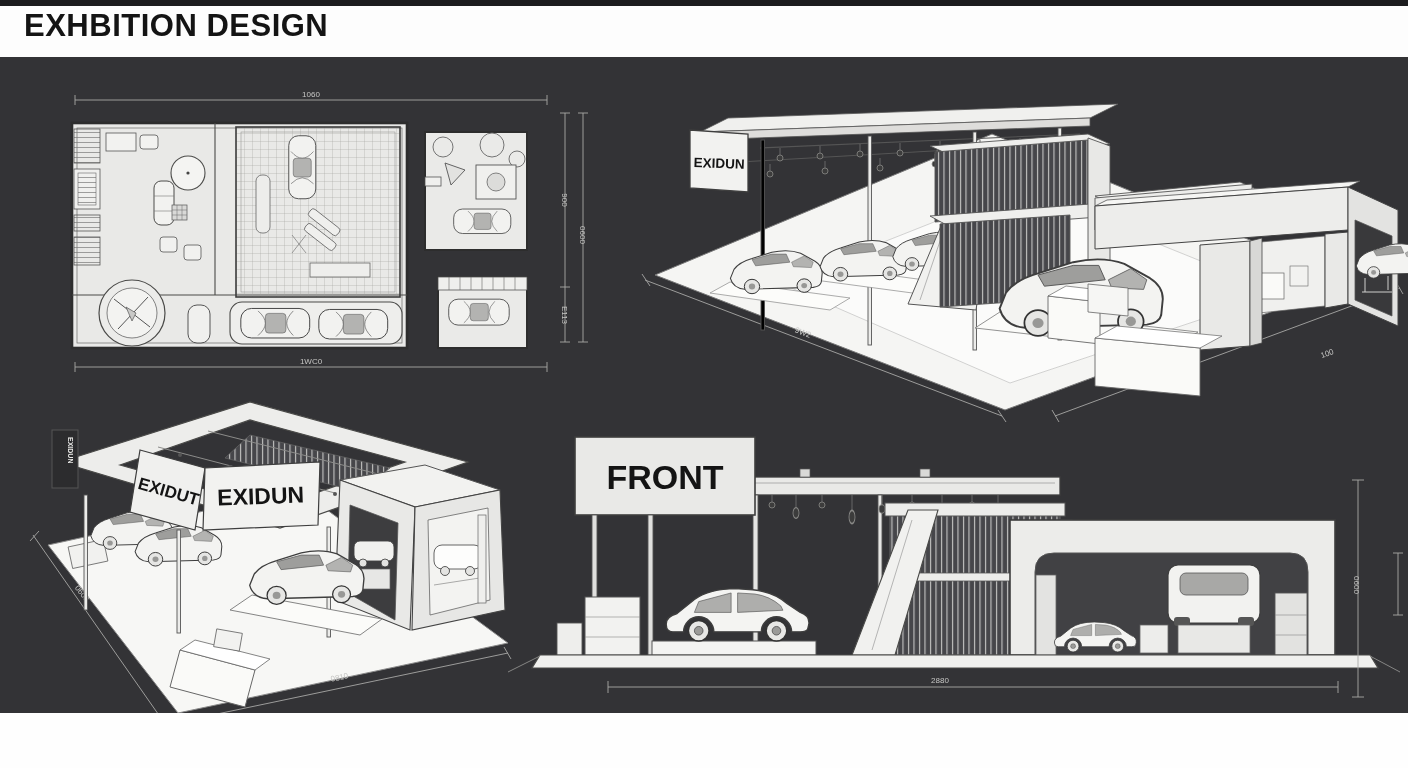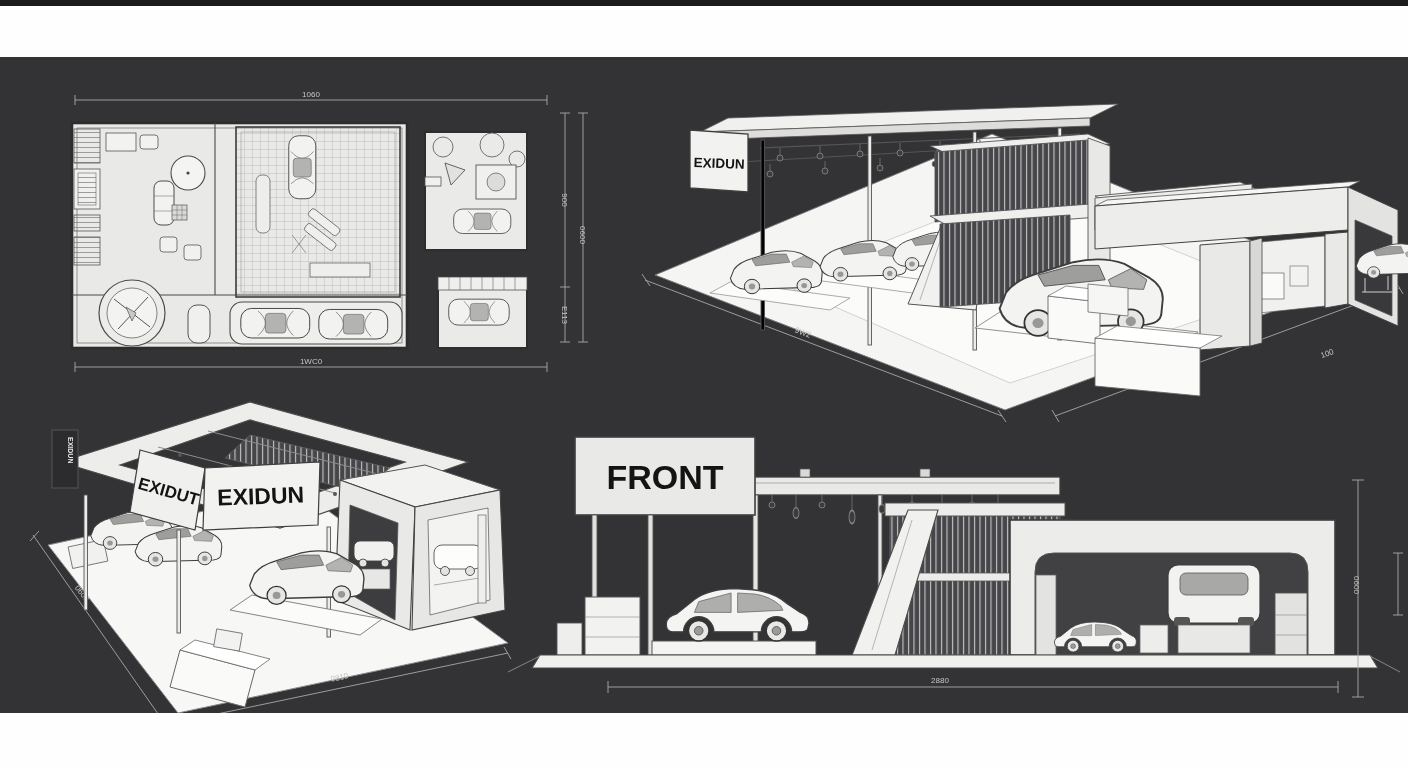--- a/index.html
+++ b/index.html
@@ -20,20 +20,23 @@
   .dimtxt{fill:#c6c6c4;font-size:8px;}
   .dimln{stroke:#a8a8a6;stroke-width:.9;fill:none;}
   .signtxt{fill:#141414;font-weight:600;}
 </style>
 </head>
 <body>
 
 <div id="board">
 
   <div id="topbar"></div>
+  <div id="titlebar">
+    <div class="title">EXHBITION DESIGN</div>
+  </div>
 
   <div id="stage"></div>
 
   <svg width="0" height="0" style="position:absolute" aria-hidden="true">
     <defs>
       <pattern id="gridPat" width="8" height="8" patternUnits="userSpaceOnUse">
         <path d="M8 0H0V8" fill="none" stroke="#9f9f9d" stroke-width="0.6"></path>
       </pattern>
       <pattern id="slatPat" width="5.5" height="6" patternUnits="userSpaceOnUse">
         <rect width="5.5" height="6" fill="#46464a"></rect>

